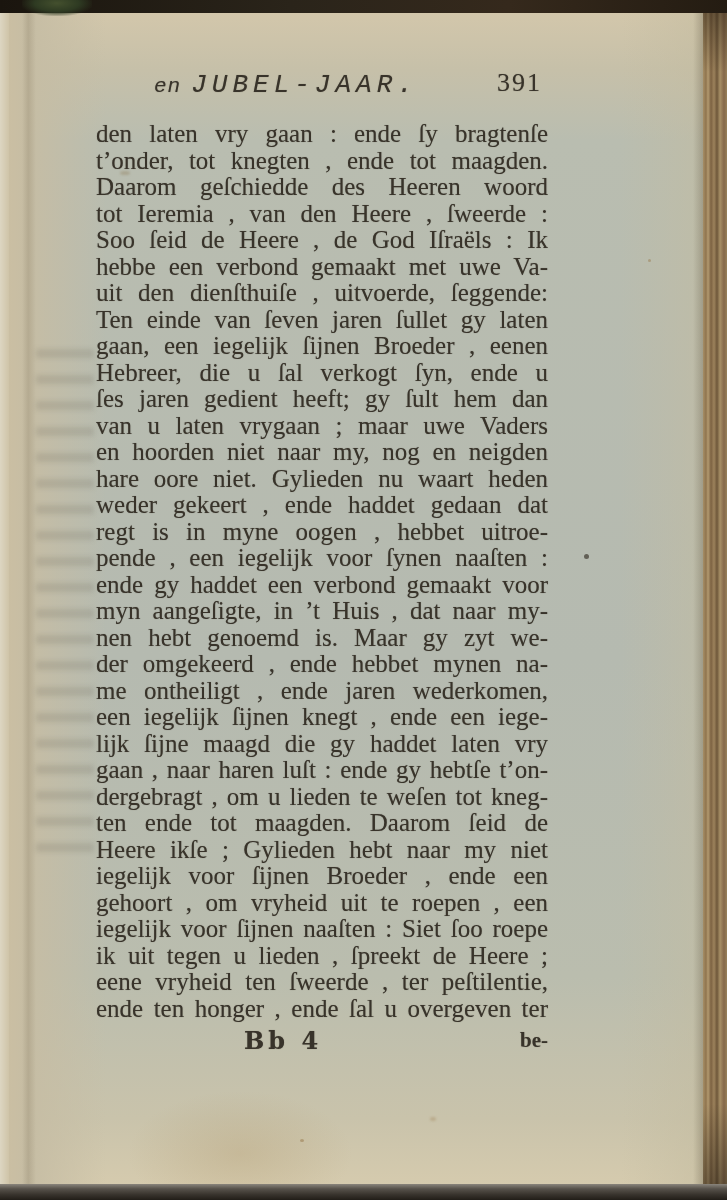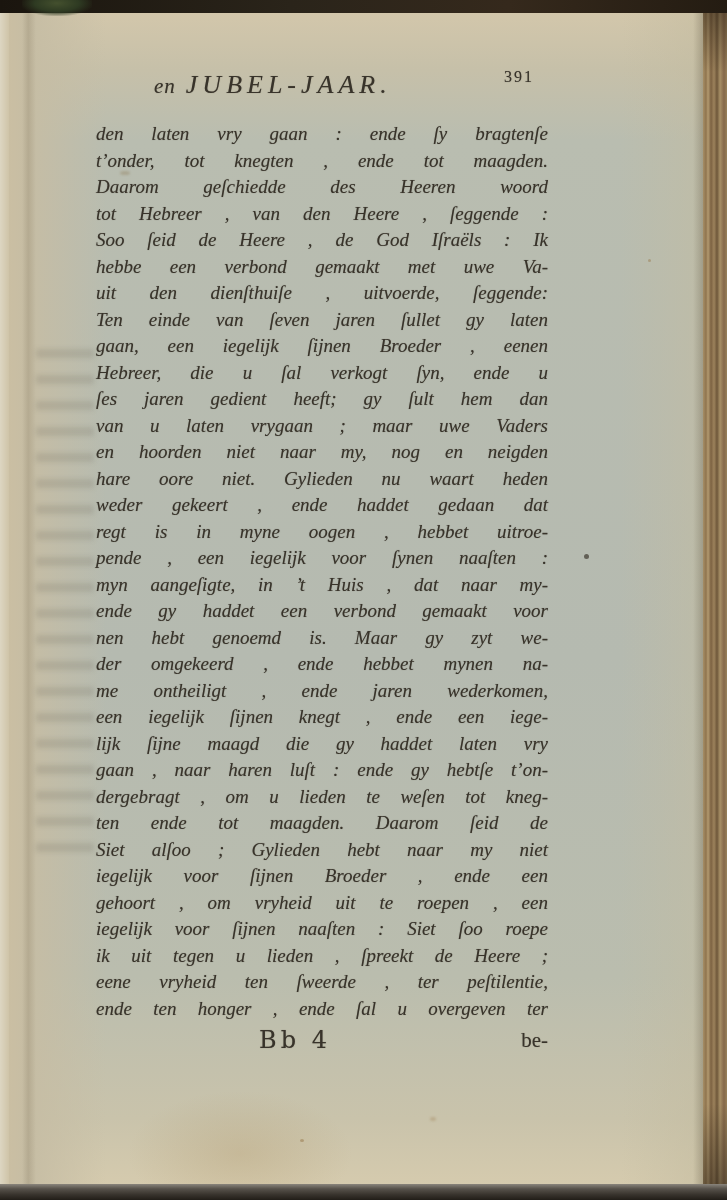--- a/index.html
+++ b/index.html
@@ -65,43 +65,41 @@
   
   .text-block{
     position:absolute;left:96px;top:53px;width:452px;
     color:#38332a;
     text-shadow:0 0 1px rgba(56,51,42,.45);
   }
   .header-row{
     position:relative;height:46px;
     font-style:italic;
   }
-  .running-title{position:absolute;left:58px;top:6px;white-space:nowrap;}
+  .running-title{position:absolute;left:58px;top:6px;white-space:nowrap;font-family:Liberation Mono, monospace;}
   .rt-prefix{font-size:21px;letter-spacing:1px;margin-right:10px;}
   .rt-main{font-size:26px;letter-spacing:5px;}
   .page-number{
-    position:absolute;right:14px;top:4px;
-    font-style:normal;font-size:16px;letter-spacing:2px;
+    position:absolute;right:6px;top:4px;
+    font-style:normal;font-size:26px;letter-spacing:2px;
   }
   .body-lines{margin-top:11px;}
   .line{
-    font-size:19px;line-height:26.5px;height:26.5px;
+    font-size:25px;line-height:26.5px;height:26.5px;
     white-space:nowrap;
     text-align:justify;text-align-last:justify;
     word-spacing:1px;
-    font-style:italic;
   }
   .footer-row{position:relative;height:36px;margin-top:4px;font-size:21px;}
   .signature-mark{
     position:absolute;left:148px;top:0;
-    font-weight:normal;font-size:24px;letter-spacing:4px;
+    font-weight:bold;font-size:24px;letter-spacing:4px;
     font-family:"DejaVu Serif","Liberation Serif",serif;
-    margin-left:15px;
   }
-  .catchword{position:absolute;right:0;top:2px;}
+  .catchword{position:absolute;right:0;top:2px;font-weight:bold;}
 </style>
 </head>
 <body>
 
 <div id="photo">
 
   <div class="paper">
     <div class="left-sliver"></div>
     <div class="gutter-crease"></div>
     <div class="showthrough"></div>
@@ -118,45 +116,45 @@
         <span class="running-title">
           <span class="rt-prefix">en</span><span class="rt-main">JUBEL-JAAR.</span>
         </span>
         <span class="page-number">391</span>
       </div>
 
       <div class="body-lines">
         <div class="line">den laten vry gaan : ende ſy bragtenſe</div>
         <div class="line">t’onder, tot knegten , ende tot maagden.</div>
         <div class="line">Daarom geſchiedde des Heeren woord</div>
-        <div class="line">tot Hebreer , van den Heere , ſeggende :</div>
+        <div class="line">tot Ieremia , van den Heere , ſweerde :</div>
         <div class="line">Soo ſeid de Heere , de God Iſraëls : Ik</div>
         <div class="line">hebbe een verbond gemaakt met uwe Va-</div>
         <div class="line">uit den dienſthuiſe , uitvoerde, ſeggende:</div>
         <div class="line">Ten einde van ſeven jaren ſullet gy laten</div>
         <div class="line">gaan, een iegelijk ſijnen Broeder , eenen</div>
         <div class="line">Hebreer, die u ſal verkogt ſyn, ende u</div>
         <div class="line">ſes jaren gedient heeft; gy ſult hem dan</div>
         <div class="line">van u laten vrygaan ; maar uwe Vaders</div>
         <div class="line">en hoorden niet naar my, nog en neigden</div>
         <div class="line">hare oore niet. Gylieden nu waart heden</div>
         <div class="line">weder gekeert , ende haddet gedaan dat</div>
         <div class="line">regt is in myne oogen , hebbet uitroe-</div>
         <div class="line">pende , een iegelijk voor ſynen naaſten :</div>
+        <div class="line">ende gy haddet een verbond gemaakt voor</div>
         <div class="line">myn aangeſigte, in ’t Huis , dat naar my-</div>
-        <div class="line">ende gy haddet een verbond gemaakt voor</div>
         <div class="line">nen hebt genoemd is. Maar gy zyt we-</div>
         <div class="line">der omgekeerd , ende hebbet mynen na-</div>
         <div class="line">me ontheiligt , ende jaren wederkomen,</div>
         <div class="line">een iegelijk ſijnen knegt , ende een iege-</div>
         <div class="line">lijk ſijne maagd die gy haddet laten vry</div>
         <div class="line">gaan , naar haren luſt : ende gy hebtſe t’on-</div>
         <div class="line">dergebragt , om u lieden te weſen tot kneg-</div>
         <div class="line">ten ende tot maagden. Daarom ſeid de</div>
-        <div class="line">Siet alſoo ; Gylieden hebt naar my niet</div>
+        <div class="line">Heere ikſe ; Gylieden hebt naar my niet</div>
         <div class="line">iegelijk voor ſijnen Broeder , ende een</div>
         <div class="line">gehoort , om vryheid uit te roepen , een</div>
         <div class="line">iegelijk voor ſijnen naaſten : Siet ſoo roepe</div>
         <div class="line">ik uit tegen u lieden , ſpreekt de Heere ;</div>
         <div class="line">eene vryheid ten ſweerde , ter peſtilentie,</div>
         <div class="line">ende ten honger , ende ſal u overgeven ter</div>
       </div>
 
       <div class="footer-row">
         <span class="signature-mark">Bb 4</span>

